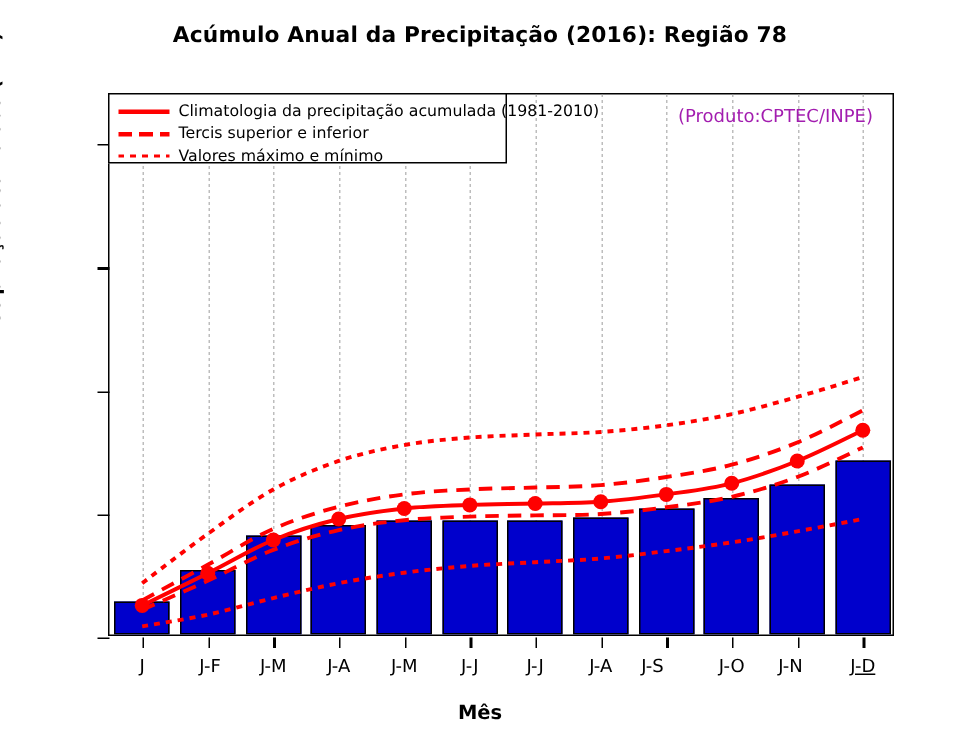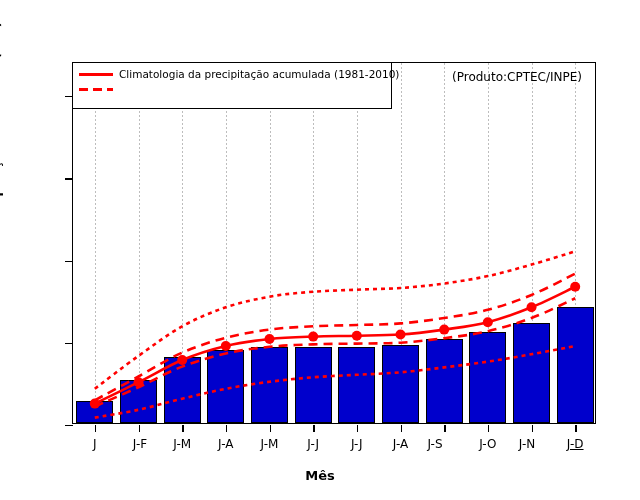--- a/index.html
+++ b/index.html
@@ -41,43 +41,44 @@
 
   
   .xtick{position:absolute;top:362px;width:1.4px;height:7px;background:#000;}
   .xlabel{position:absolute;top:374px;font-size:12px;text-align:center;
           transform:translateX(-50%);white-space:nowrap;}
   .xtitle{position:absolute;left:0;top:468px;width:640px;text-align:center;
           font-size:13px;font-weight:bold;}
 
   
   #legend{
-    position:absolute;left:72px;top:62px;width:320px;height:47px;
+    position:absolute;left:72px;top:62px;width:266px;height:47px;
     border:1.2px solid #000;background:#fff;box-sizing:border-box;
     padding:4px 5px 0 6px;
   }
   .legend-row{display:flex;align-items:center;height:14px;margin-bottom:1px;}
   .legend-key{width:34px;height:12px;position:relative;margin-right:6px;flex:none;}
   .legend-key i{position:absolute;left:0;right:0;top:5px;height:2.6px;background:#f00;display:block;}
   .legend-key.dashed i{background:repeating-linear-gradient(to right,#f00 0 9px,transparent 9px 14px);}
   .legend-key.dotted i{background:repeating-linear-gradient(to right,#f00 0 4px,transparent 4px 8px);height:2.4px;}
   .legend-text{font-size:10.5px;line-height:12px;white-space:nowrap;}
 
   #product-note{
-    position:absolute;left:452px;top:70px;font-size:12px;color:#000000;
+    position:absolute;left:452px;top:70px;font-size:12px;color:#a21caf;
     white-space:nowrap;
   }
 
   svg.overlay{position:absolute;left:0;top:0;width:524px;height:362px;overflow:visible;}
 </style>
 </head>
 <body>
 
 <div id="page">
 
+  <div class="chart-title">Acúmulo Anual da Precipitação (2016): Região 78</div>
 
   <div id="ylabels"></div>
 
   <div class="ytitle">Precipitação acumulada (mm)</div>
 
   <div id="plot-frame">
     <div id="plot-inner">
       <div id="gridlines">
           <div class="gridline" style="left: 21.8px;"></div>
           <div class="gridline" style="left: 65.5px;"></div>
@@ -167,20 +168,27 @@
       <div class="legend-row">
         <span class="legend-key ">
           <i></i>
         </span>
         <span class="legend-text">Climatologia da precipitação acumulada (1981-2010)</span>
       </div>
       <div class="legend-row">
         <span class="legend-key dashed">
           <i></i>
         </span>
+        <span class="legend-text">Tercis superior e inferior</span>
+      </div>
+      <div class="legend-row">
+        <span class="legend-key dotted">
+          <i></i>
+        </span>
+        <span class="legend-text">Valores máximo e mínimo</span>
       </div>
     </div>
 
   <div id="product-note">(Produto:CPTEC/INPE)</div>
 
   <div class="xtitle">Mês</div>
 
 </div>
 
 </body></html>

